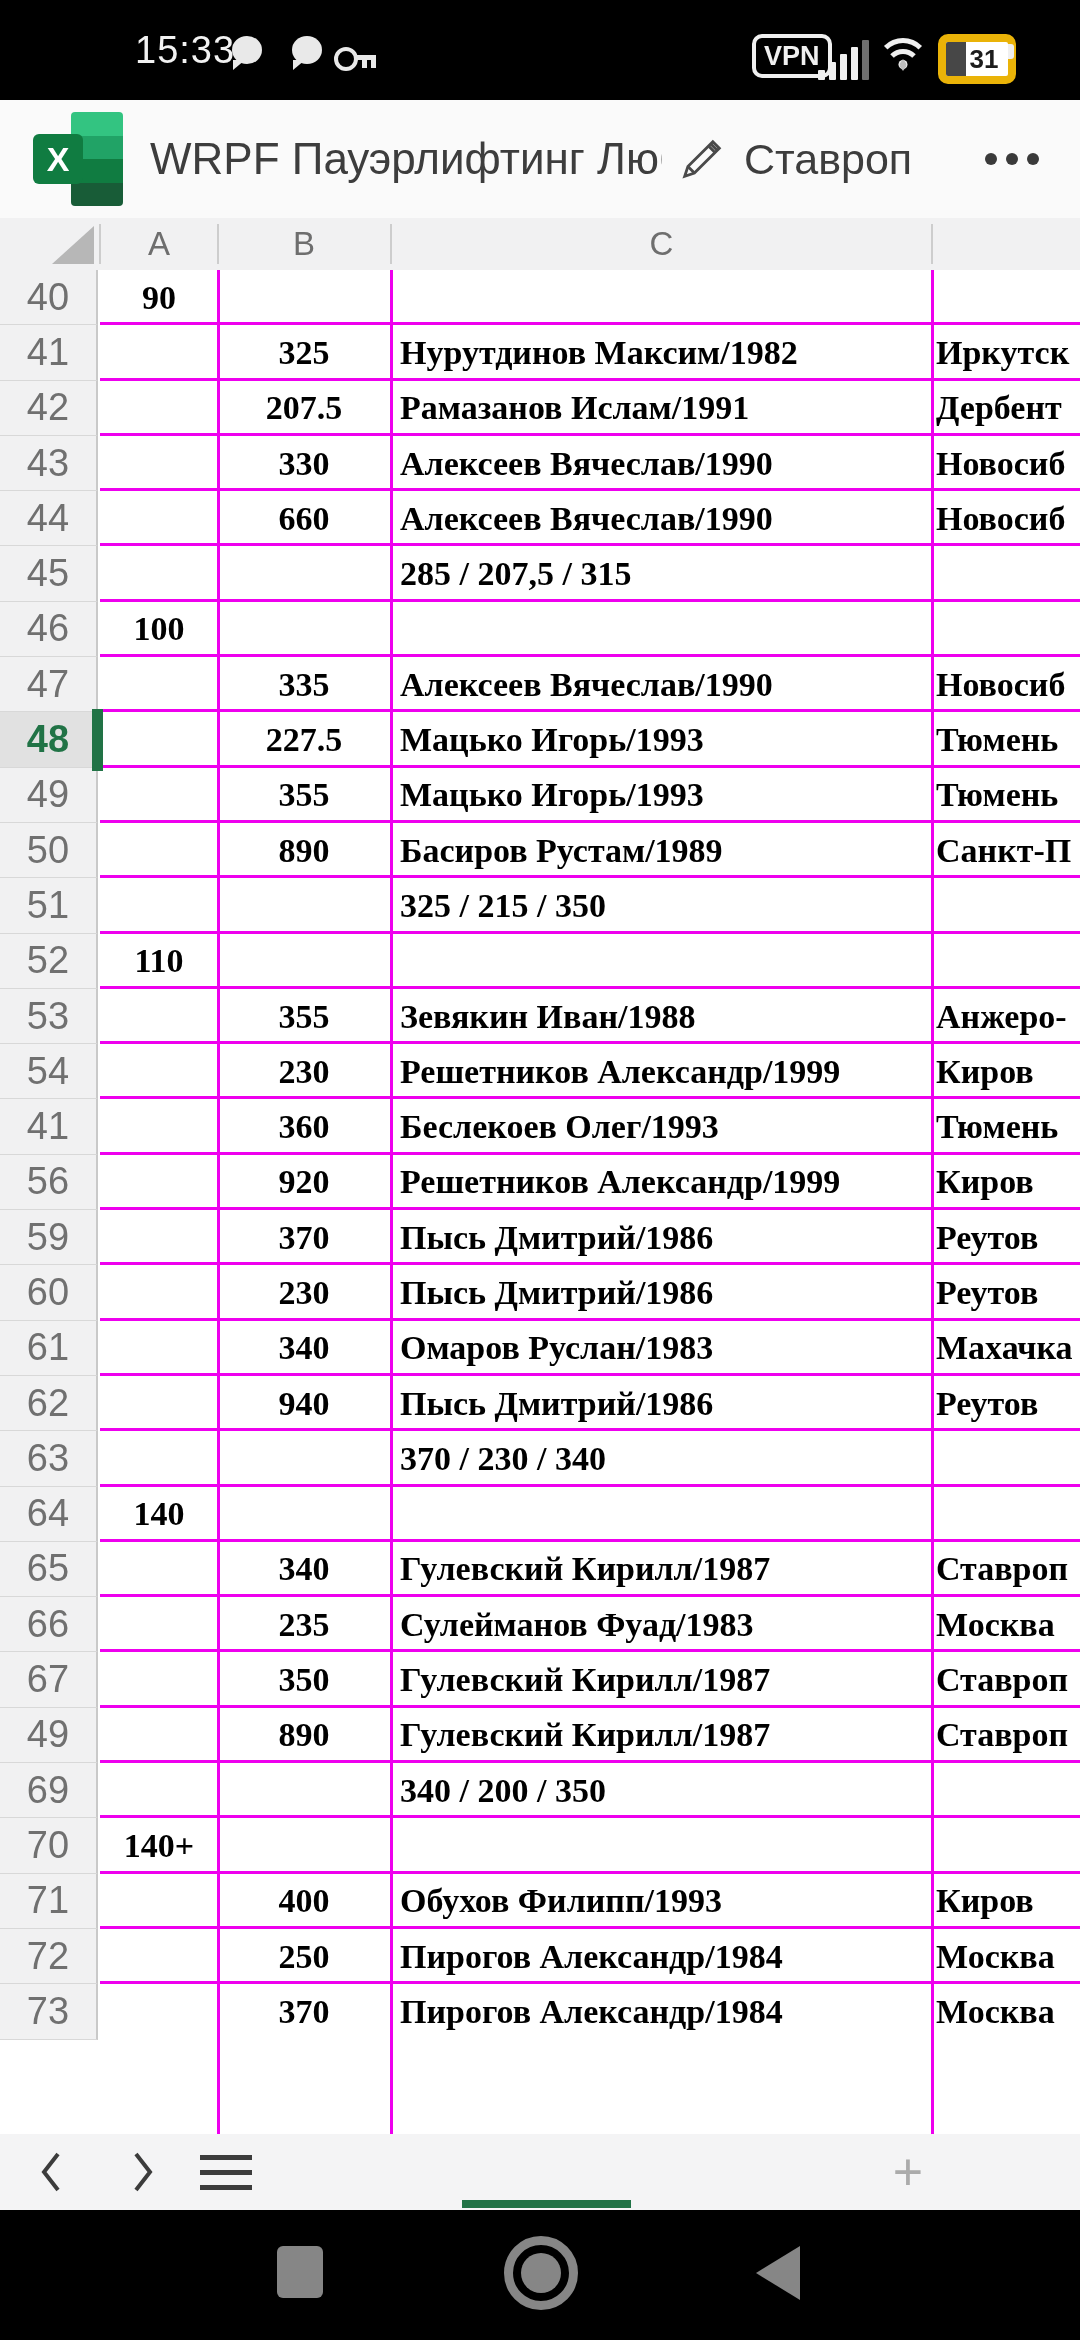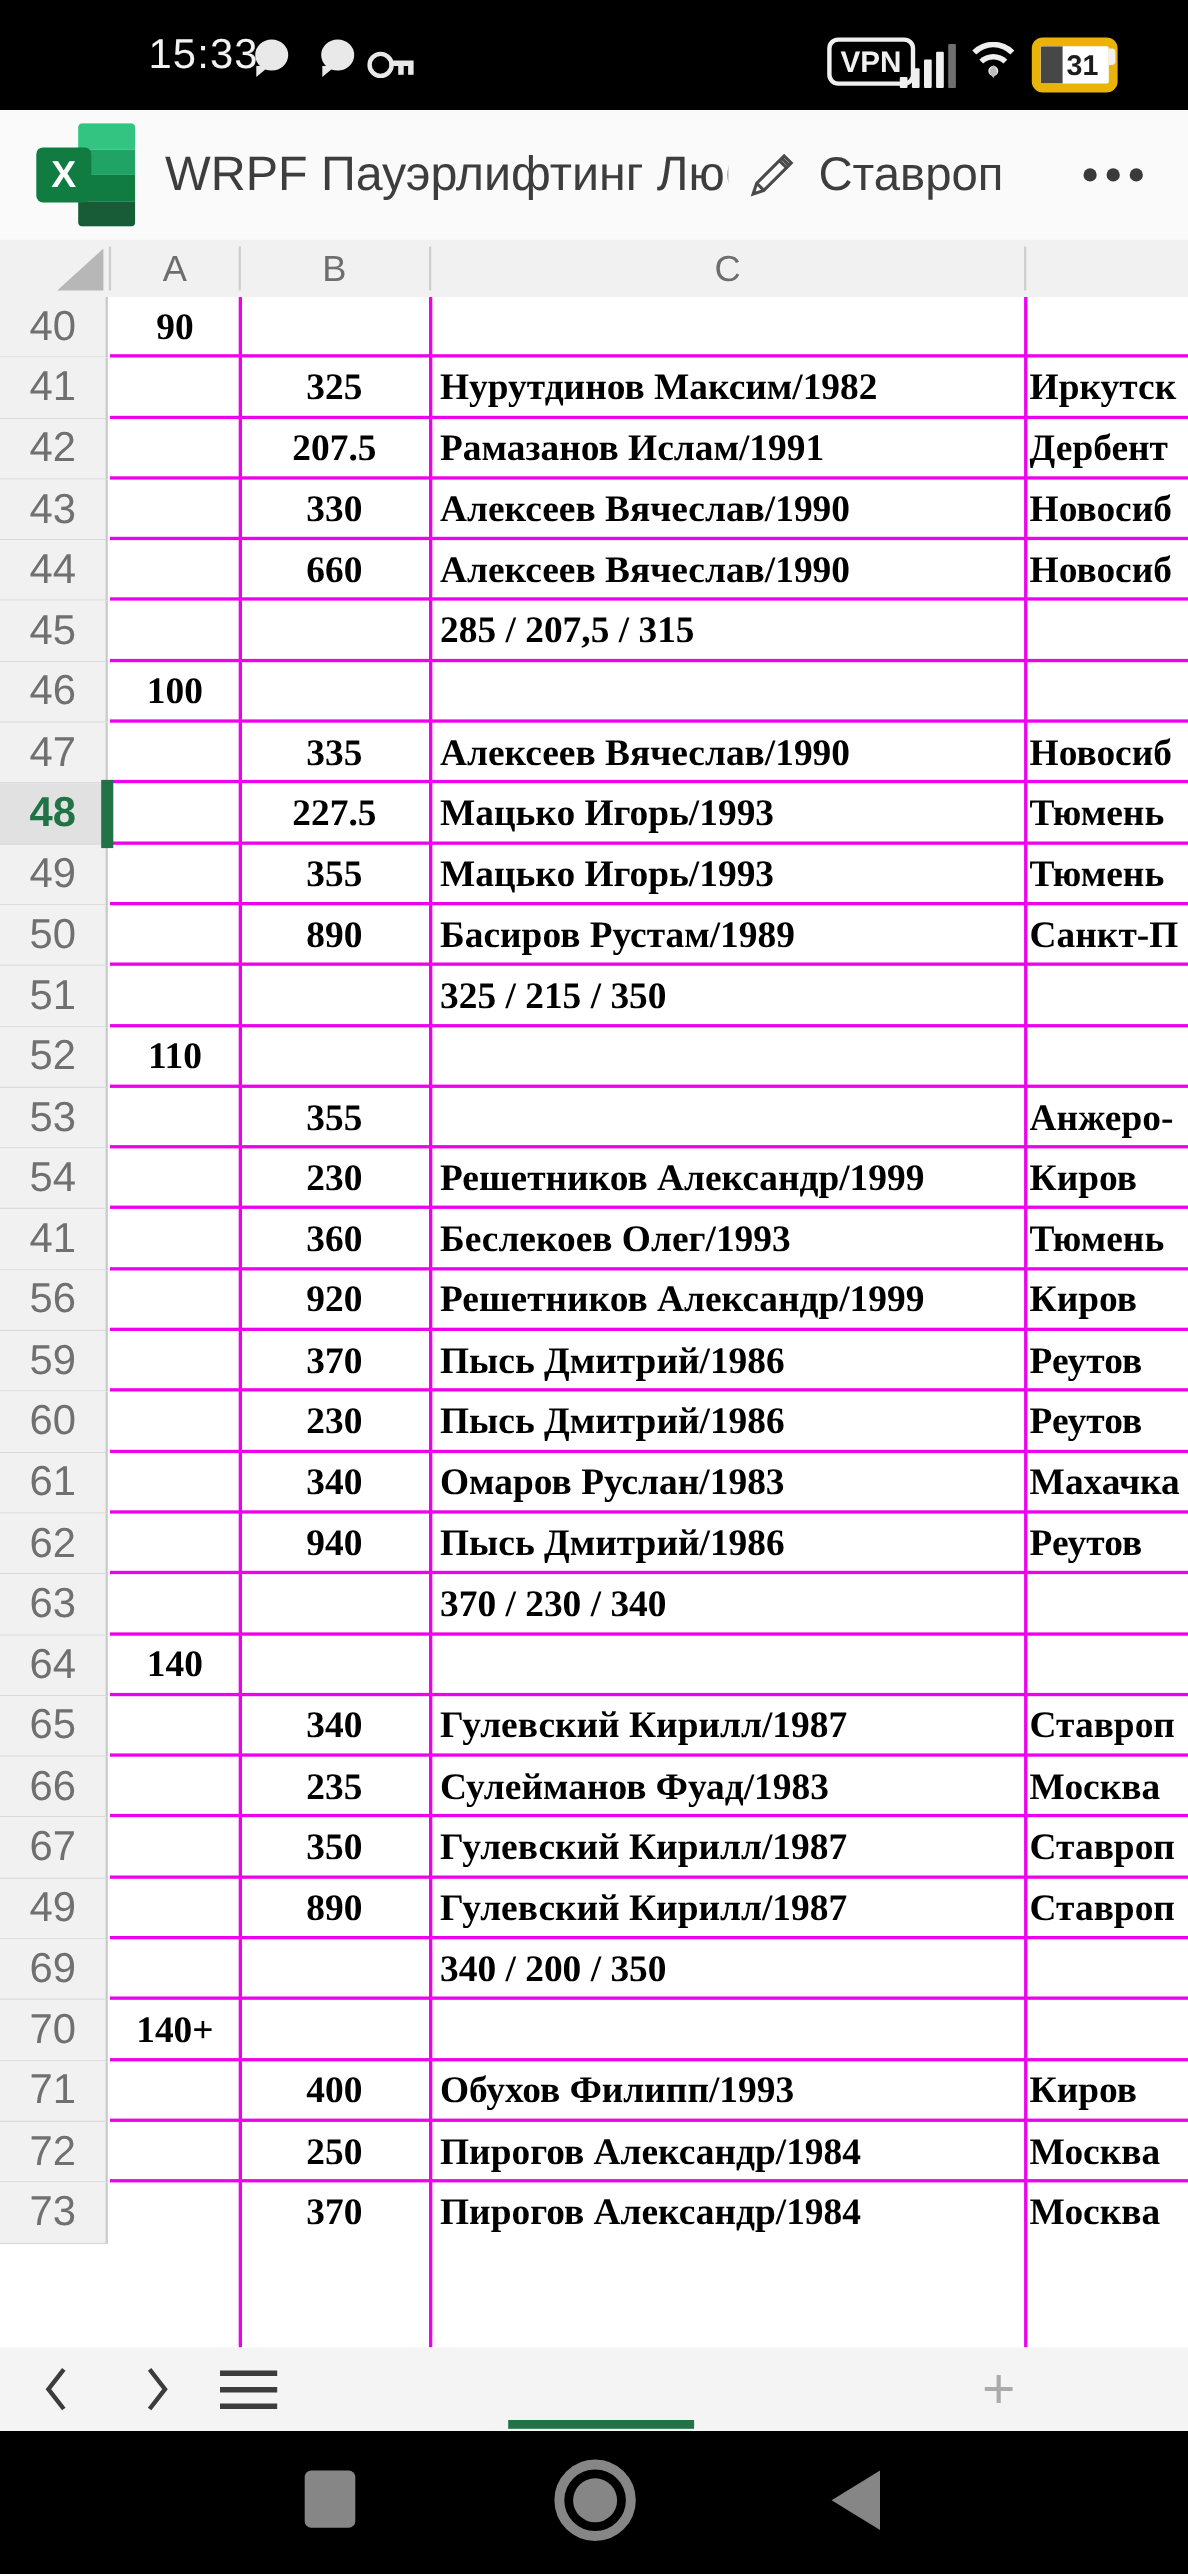--- a/index.html
+++ b/index.html
@@ -290,20 +290,21 @@
           <div class="cell cA">110</div>
           <div class="cell cB"></div>
           <div class="cell cC"></div>
           <div class="cell cD"></div>
           <div class="rowline"></div>
         </div>
         <div class="row">
           <div class="rowhead">53</div>
           <div class="cell cA"></div>
           <div class="cell cB">355</div>
+          <div class="cell cC">Зевякин Иван/1988</div>
           <div class="cell cD">Анжеро-</div>
           <div class="rowline"></div>
         </div>
         <div class="row">
           <div class="rowhead">54</div>
           <div class="cell cA"></div>
           <div class="cell cB">230</div>
           <div class="cell cC">Решетников Александр/1999</div>
           <div class="cell cD">Киров</div>
           <div class="rowline"></div>

